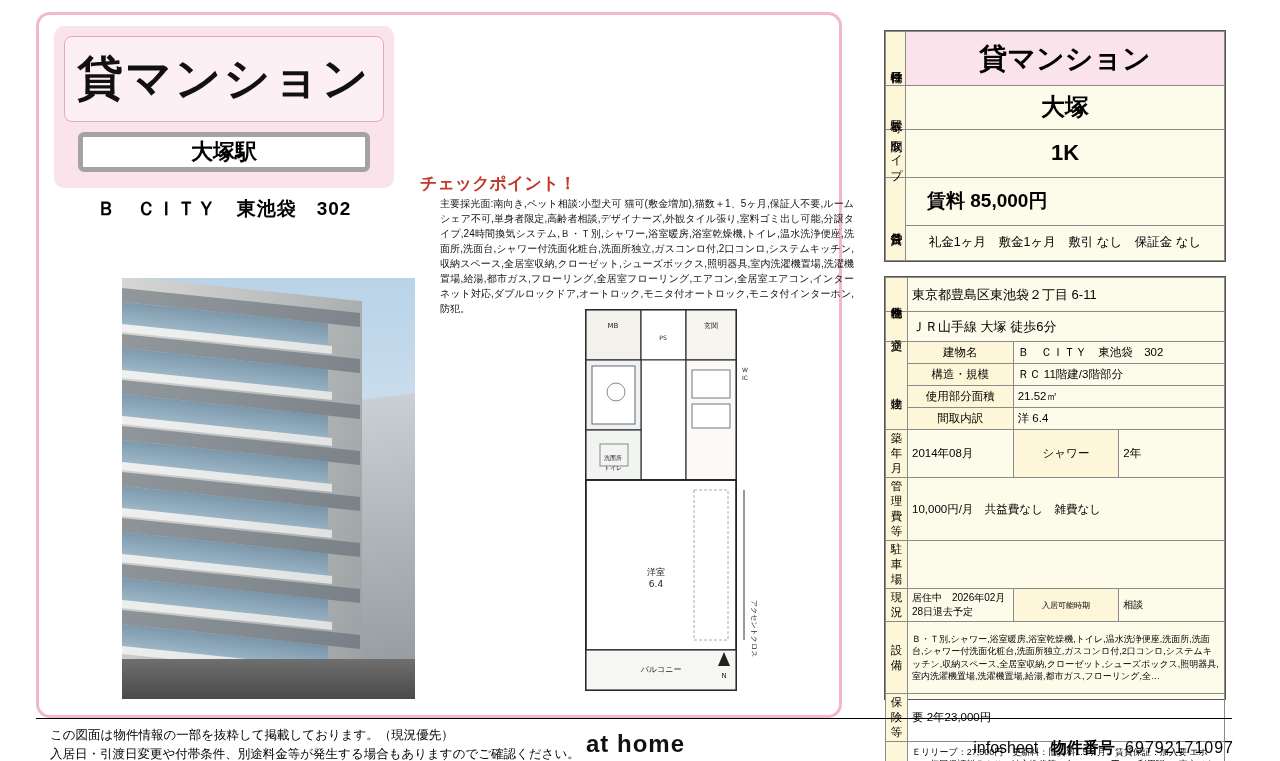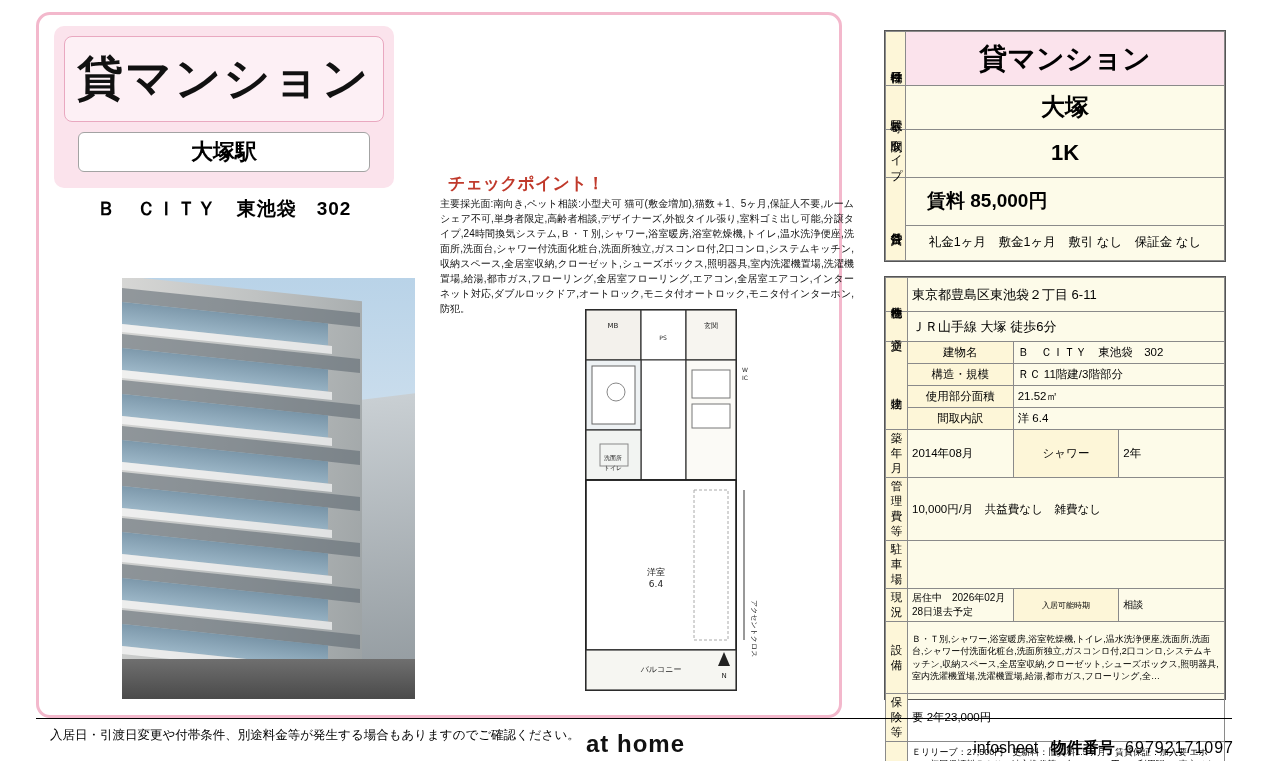--- a/index.html
+++ b/index.html
@@ -27,21 +27,21 @@
     background:#fbe3ec; border-radius:10px;
   }
   .title-main {
     position:absolute; left:10px; top:10px; width:320px; height:86px;
     background:#fdf0f5; border:1px solid #e9a8c0; border-radius:8px;
     display:flex; align-items:center; justify-content:center;
     font-size:46px; font-weight:bold; letter-spacing:2px; color:#111;
   }
   .title-station {
     position:absolute; left:24px; top:106px; width:292px; height:40px;
-    background:#ffffff; border:1px solid #a3a3a3; border-radius:6px;
+    background:#ffffff; border:5px solid #a3a3a3; border-radius:6px;
     display:flex; align-items:center; justify-content:center;
     font-size:22px; font-weight:bold;
   }
   .bldg-name {
     position:absolute; left:54px; top:196px; width:340px; height:26px;
     text-align:center; font-size:19px; font-weight:bold; letter-spacing:1px;
   }
   .spec-row { position:absolute; left:62px; top:228px; width:330px; height:52px; }
   .spec-cell {
     position:absolute; top:0; height:52px;
@@ -50,21 +50,21 @@
   }
   .spec-cell .lbl { font-size:11px; }
   .spec-cell .val { font-size:16px; font-weight:bold; margin-top:2px; }
   .sc1 { left:0px;   width:100px; }
   .sc2 { left:110px; width:110px; }
   .sc3 { left:230px; width:100px; }
 
   
   .check-title {
     position:absolute; left:420px; top:172px;
-    font-size:17px; font-weight:bold; color:#c0392b;margin-left:28px;
+    font-size:17px; font-weight:bold; color:#c0392b;
   }
   .check-body {
     position:absolute; left:420px; top:196px; width:414px;
     font-size:10px; line-height:1.5; color:#111; text-align:justify;margin-left:20px;
   }
 
   
   .photo {
     position:absolute; left:122px; top:278px; width:293px; height:421px;
     overflow:hidden; background:#9fb6c9;
@@ -330,20 +330,21 @@
       <tr style="height:96px">
         <td class="hlabel">備　考</td>
         <td colspan="3" class="tiny" style="vertical-align:top; padding-top:4px">Ｅリリーブ：27,500円　更新料：旧賃料1.5ヶ月　賃貸保証：加入要 エポス。初回保証料５０％　鍵交換代等：有　33,000円～　利用駅1：東京メトロ丸ノ内線 新大塚 徒歩8分　利用駅2：東京メトロ有楽町線 東池袋 徒歩10分</td>
       </tr>
     </tbody>
       </table>
   </div>
 
   <div class="footer-line"></div>
   <div class="foot-note">
+    <div>この図面は物件情報の一部を抜粋して掲載しております。（現況優先）</div>
     <div>入居日・引渡日変更や付帯条件、別途料金等が発生する場合もありますのでご確認ください。</div>
   </div>
   <div class="athome">
     <span>at home</span>
   </div>
   <div class="infosheet">
     <span>infosheet</span>
     <span class="num">物件番号</span>
     <span class="code">69792171097</span>
   </div>

